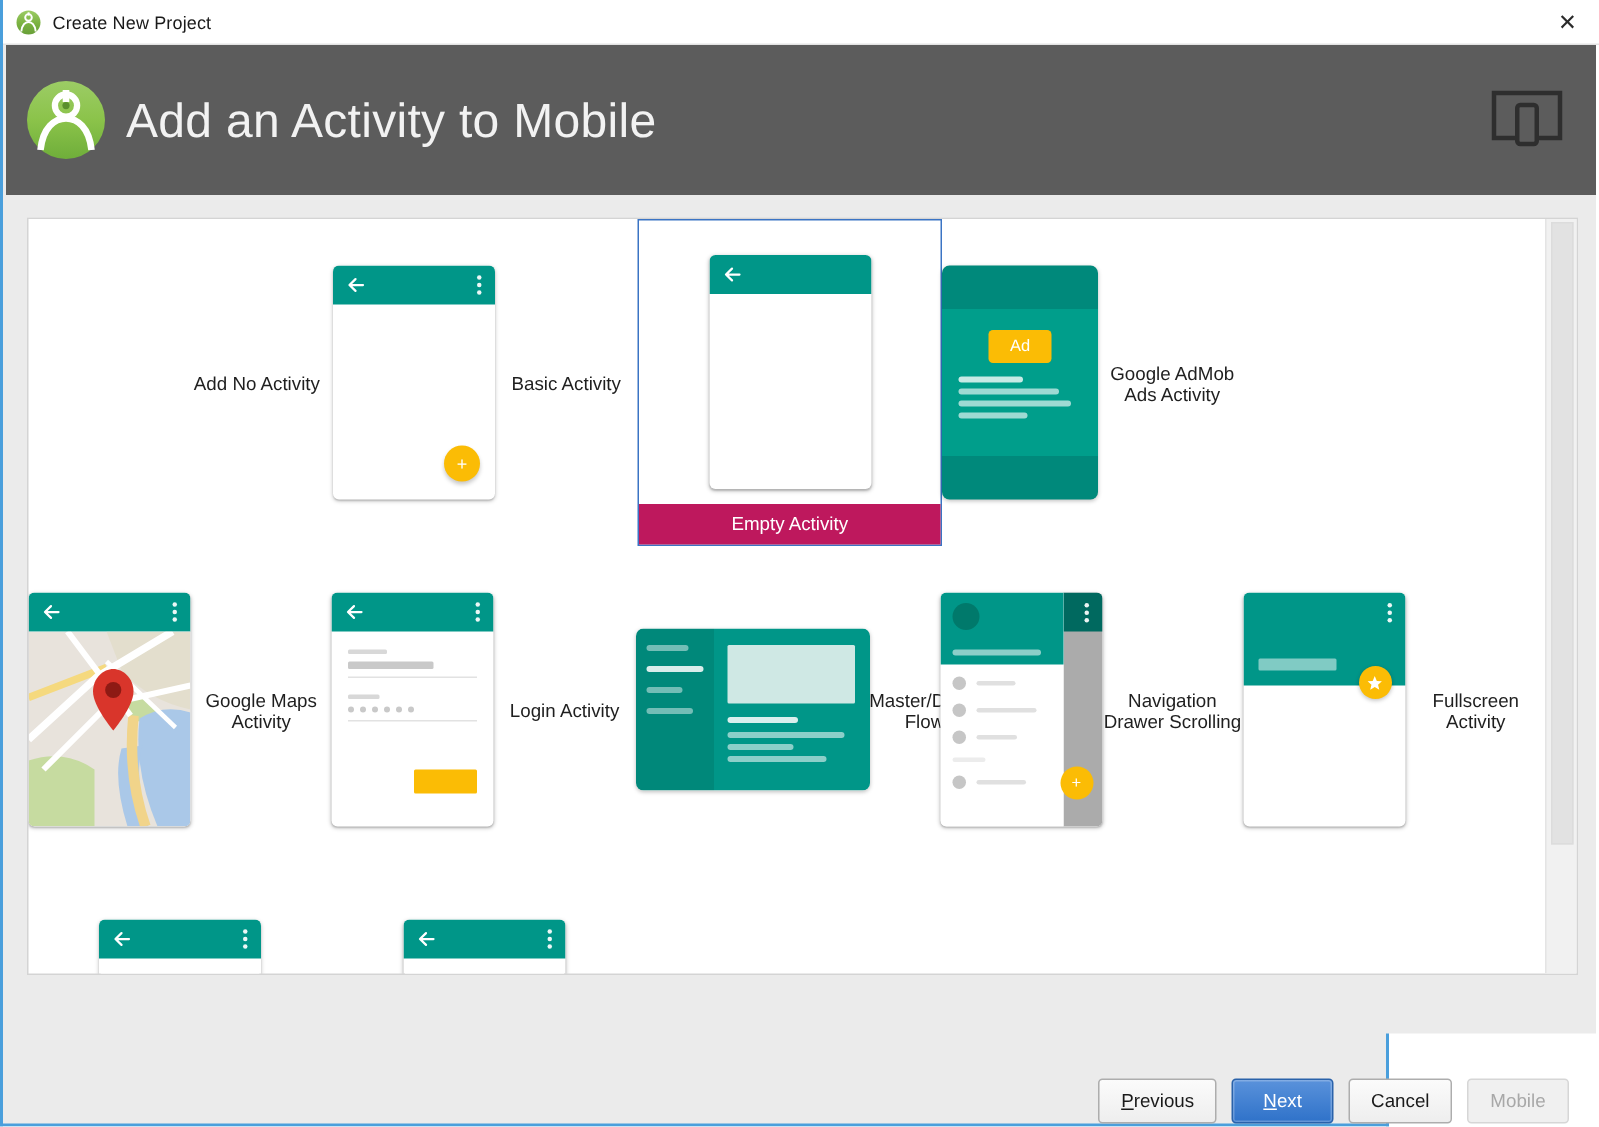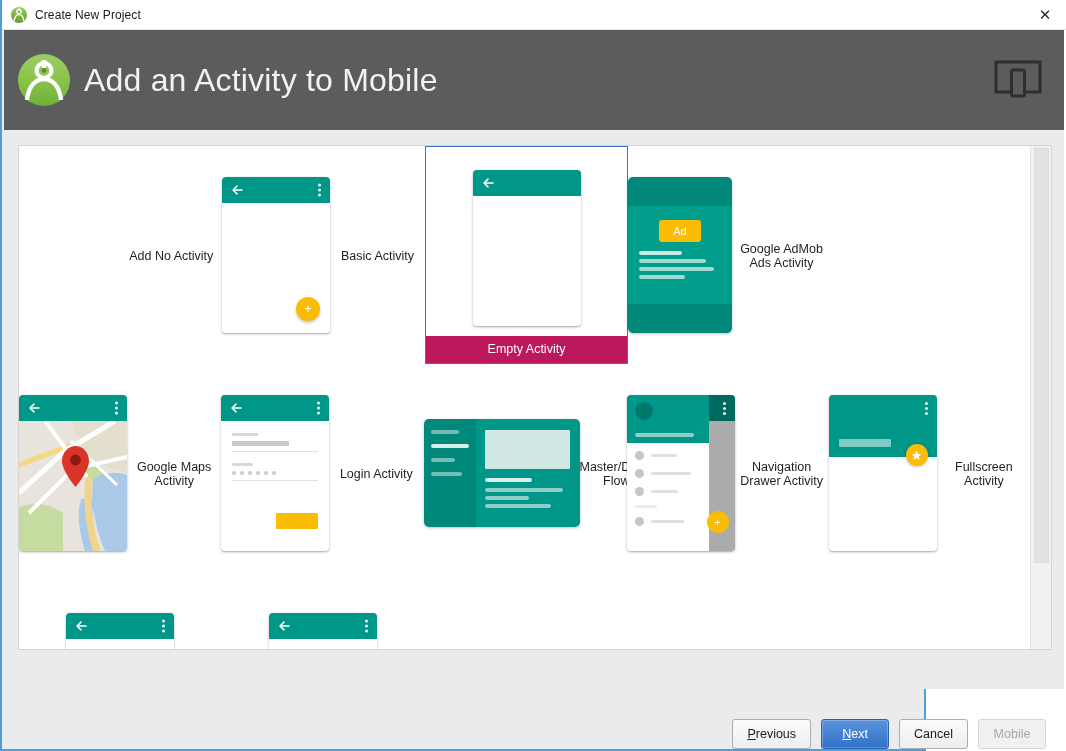--- a/index.html
+++ b/index.html
@@ -512,21 +512,21 @@
                       <div class="nd-div"></div>
                       <div class="nd-item">
                           <i class="dot"></i>
                           <i class="bar" style="width:50%"></i>
                         </div>
                     </div>
                   </div>
                   <div class="nd-fab">+</div>
                 </div>
               </div>
-              <div class="cell-label">Navigation Drawer Activity</div>
+              <div class="cell-label">Navigation Drawer Scrolling</div>
             </div>
 
             <div class="cell">
               <div class="thumb-box">
                 <div class="phone">
                   <div class="appbar tall">
                     <span class="kebab topalign">
                         <i></i>
                         <i></i>
                         <i></i>

